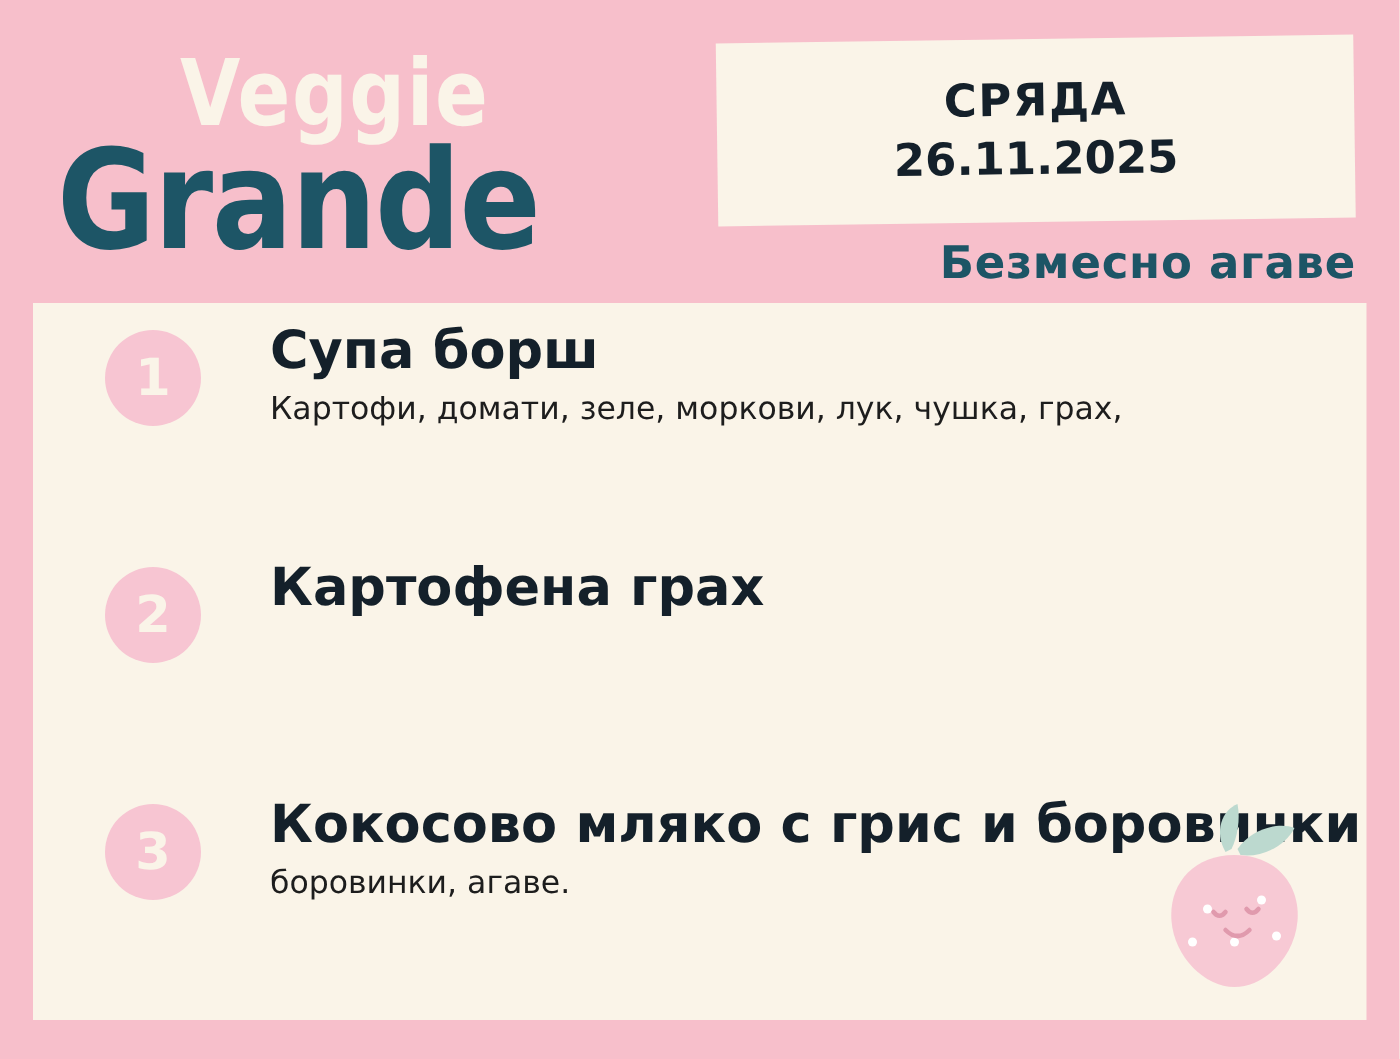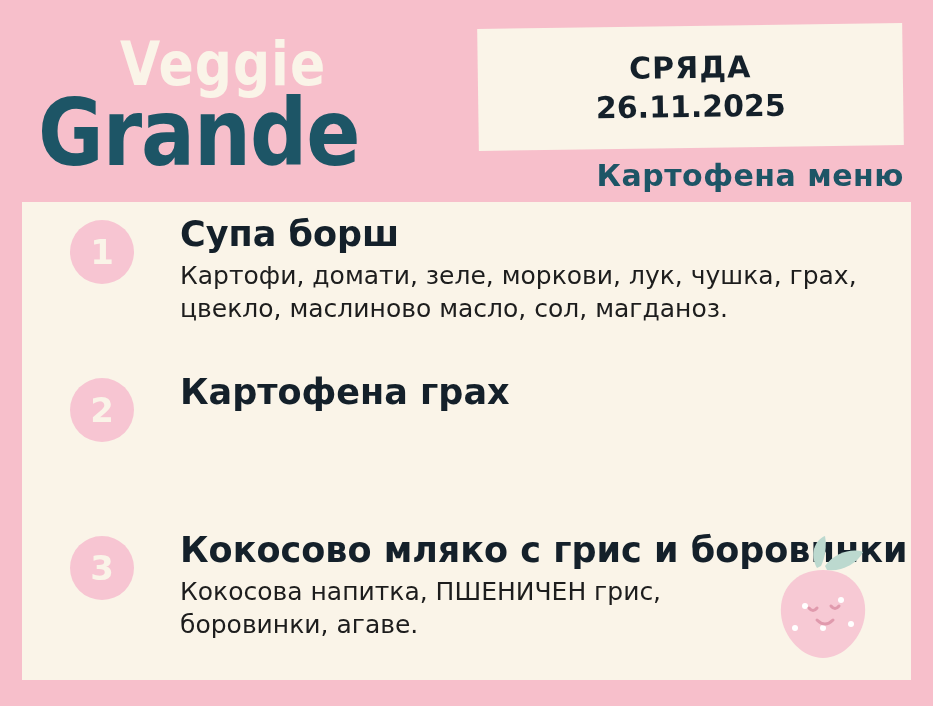--- a/index.html
+++ b/index.html
@@ -150,21 +150,21 @@
   .dish-title {
     font-size: 35px;
     font-weight: bold;
     color: #14202a;
     font-family: "DejaVu Sans", sans-serif;
     line-height: 1.05;
     white-space: nowrap;
   }
   .dish-desc {
     margin-top: 6px;
-    font-size: 25px;
+    font-size: 21px;
     color: #1d1d1d;
     font-family: "DejaVu Sans", sans-serif;
     line-height: 1.32;
   }
   .dish-desc div { white-space: nowrap; }
 
   
   .apple {
     position: absolute;
     right: 28px;
@@ -187,51 +187,49 @@
     </div>
   </div>
 
   <div class="date-box">
     <div class="date-inner">
       <div class="date-day">СРЯДА</div>
       <div class="date-num">26.11.2025</div>
     </div>
   </div>
 
-  <div class="subtitle">Картофена меню</div>
+  <div class="subtitle">Безмесно агаве</div>
 </div>
 
 <div class="card">
 
   <div class="dish dish-1">
     <div class="badge">1</div>
     <div class="dish-body">
       <div class="dish-title">Супа борш</div>
       <div class="dish-desc">
         <div>Картофи, домати, зеле, моркови, лук, чушка, грах,</div>
-        <div>цвекло, маслиново масло, сол, магданоз.</div>
       </div>
     </div>
   </div>
 
   <div class="dish dish-2">
     <div class="badge">2</div>
     <div class="dish-body">
       <div class="dish-title">Картофена грах</div>
       <div class="dish-desc">
       </div>
     </div>
   </div>
 
   <div class="dish dish-3">
     <div class="badge">3</div>
     <div class="dish-body">
       <div class="dish-title">Кокосово мляко с грис и боровинки</div>
       <div class="dish-desc">
-        <div>Кокосова напитка, ПШЕНИЧЕН грис,</div>
         <div>боровинки, агаве.</div>
       </div>
     </div>
   </div>
 
   <svg class="apple" viewBox="0 0 118 130">
     <path d="M52 36 C44 22 50 8 60 4 C62 14 60 26 56 34 Z" fill="#bcd9cf"></path>
     <path d="M60 34 C70 20 88 16 98 20 C92 32 76 40 62 38 Z" fill="#bcd9cf"></path>
     <path d="M58 38 C30 38 14 58 16 82 C18 106 38 126 58 126 C78 126 98 106 100 82 C102 58 86 38 58 38 Z" fill="#f7c9d4"></path>
     <circle cx="40" cy="74" r="3" fill="#ffffff"></circle>

